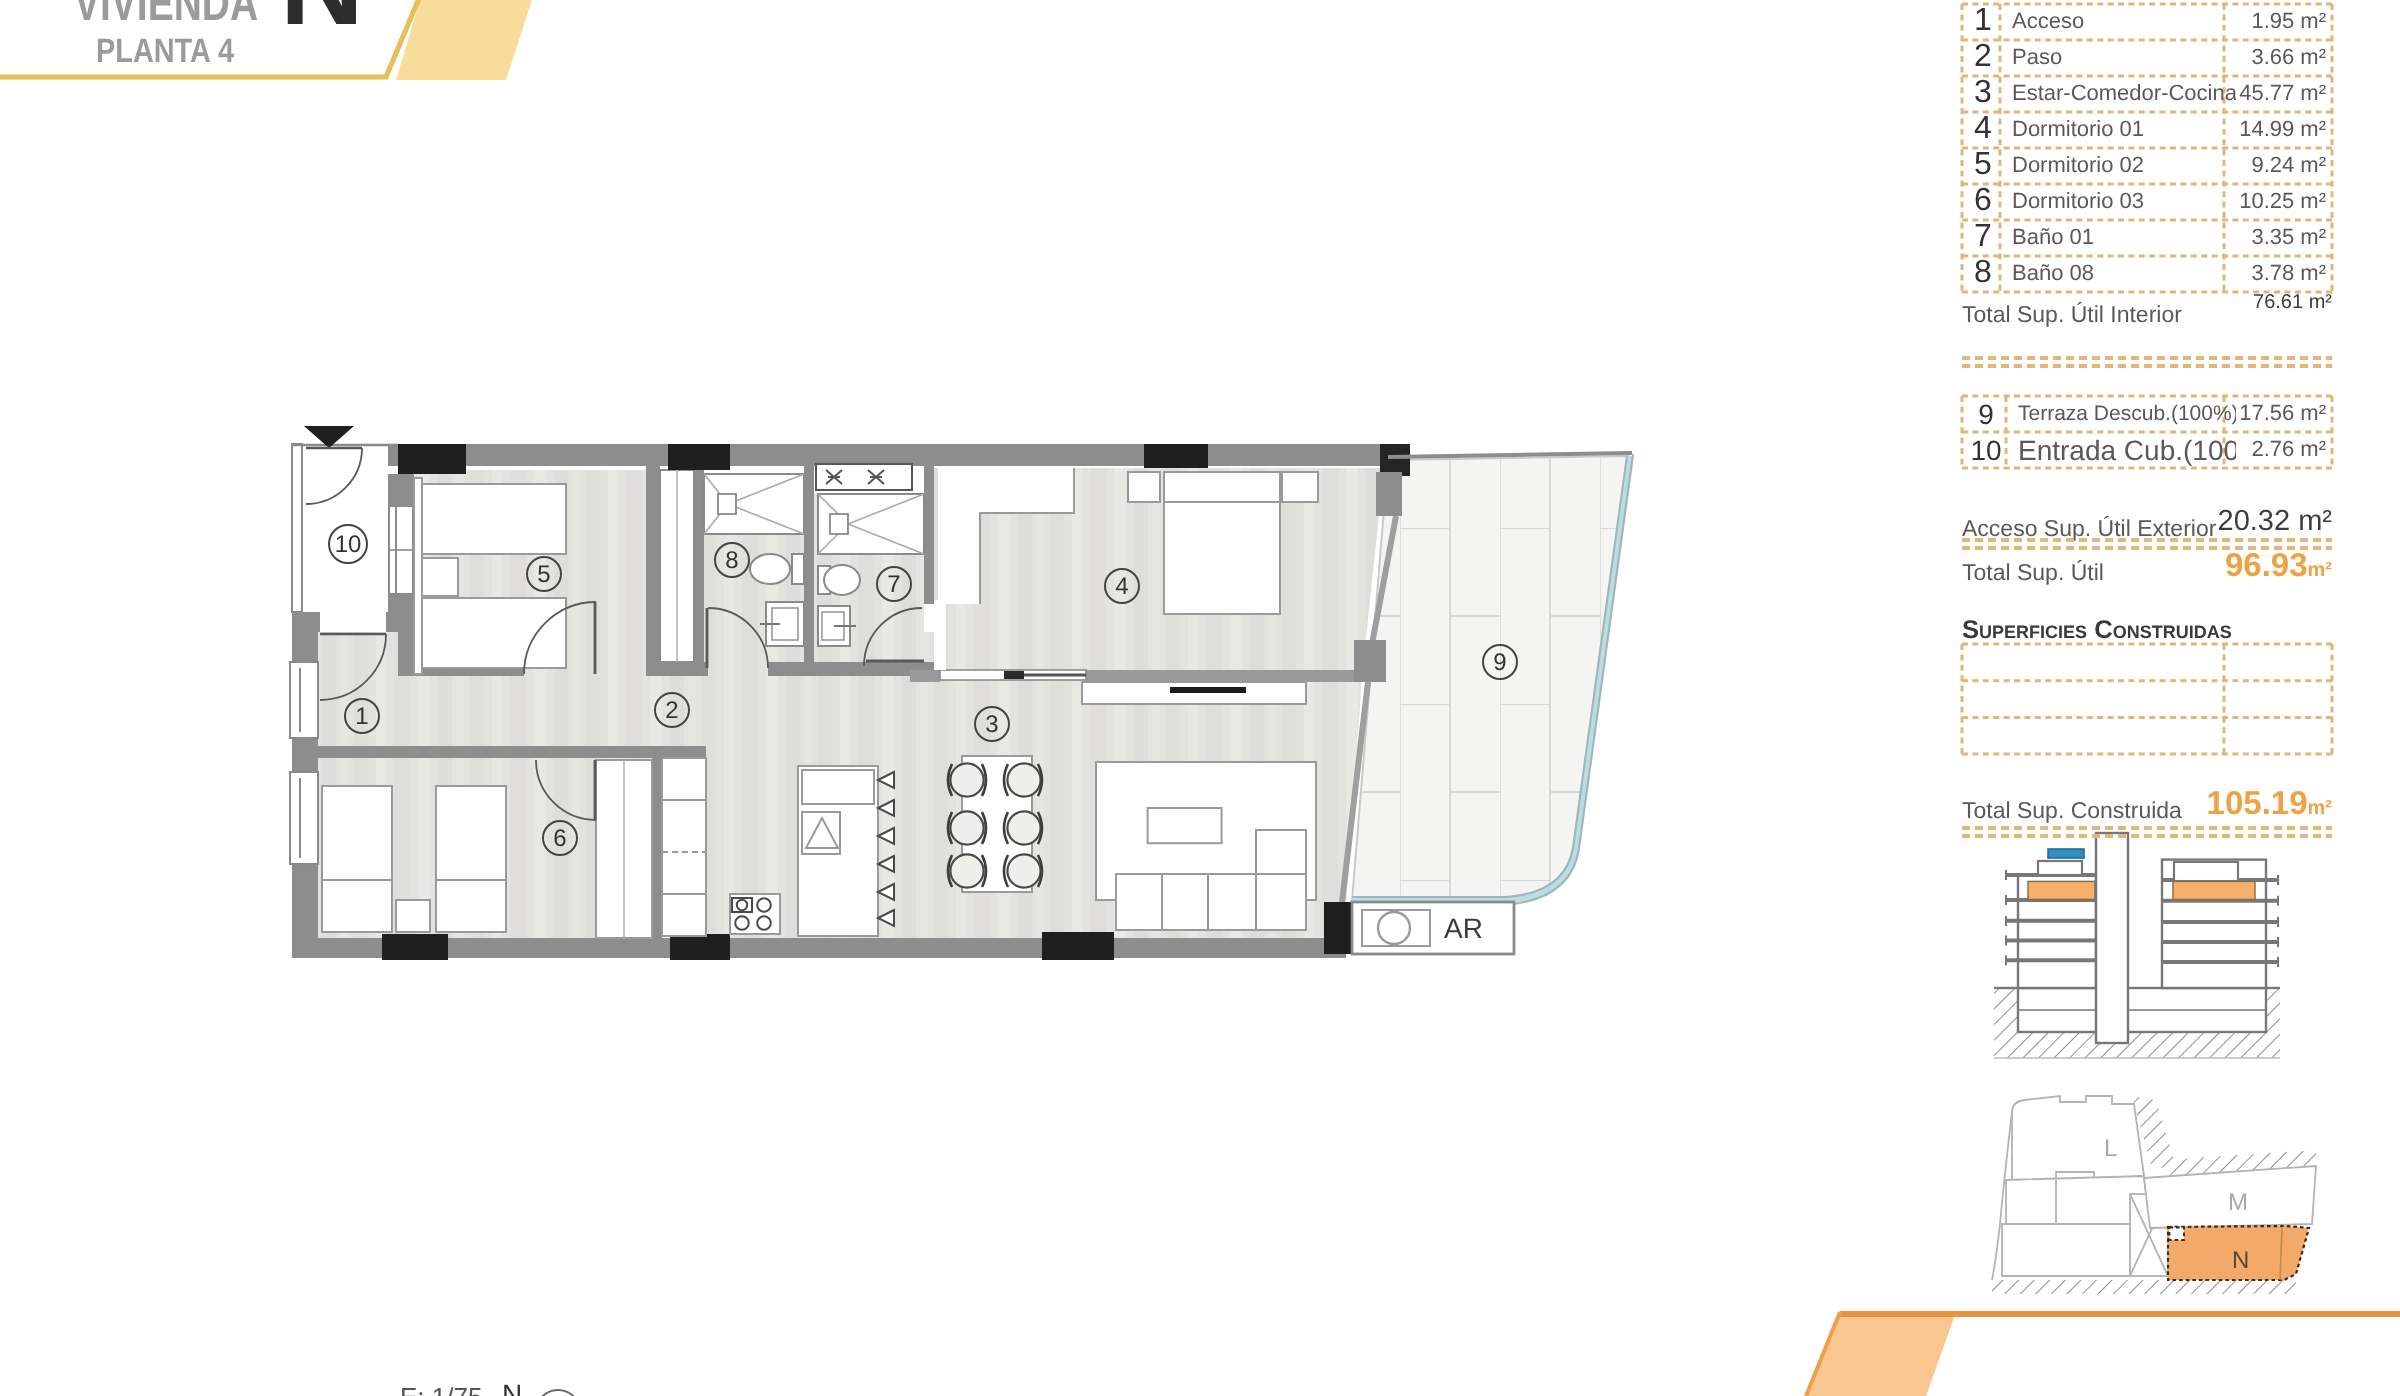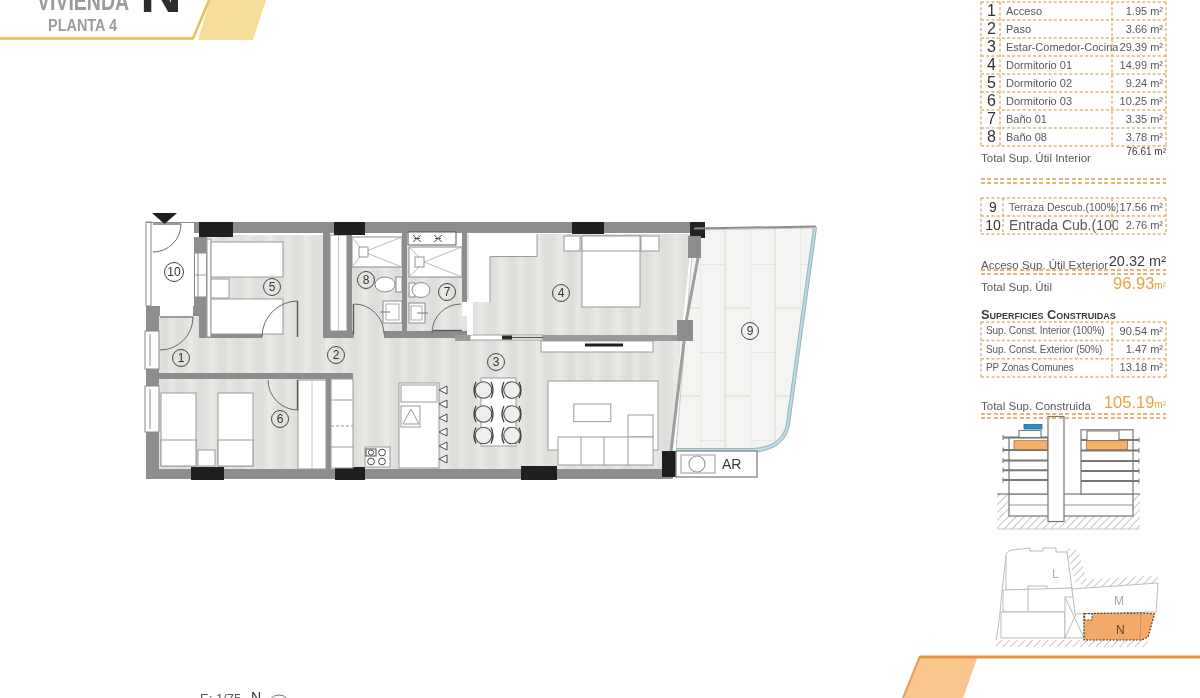--- a/index.html
+++ b/index.html
@@ -9,21 +9,21 @@
   .tbl,.totrow,.abs,.dash2{will-change:transform;}
   #page{position:relative;width:1200px;height:698px;}
   .tbl{position:absolute;border-collapse:collapse;table-layout:fixed;}
   .tbl td{font-size:11px;color:#595959;padding:0 0 0 4px;
           white-space:nowrap;overflow:hidden;line-height:1;}
   .tbl td.num{font-size:16px;color:#333;text-align:center;padding:0 1px;}
   .tbl td.val{text-align:right;padding:0 3px 0 0;}
   .totrow{position:absolute;width:185px;left:981px;}
   .totlab{font-size:11.5px;color:#595959;}
   .totval{font-size:15px;color:#3d3d3d;}
-  .orange{color:#eda243;font-weight:normal;text-align:center;}
+  .orange{color:#eda243;font-weight:bold;text-align:center;}
   .dash2{position:absolute;left:981px;width:185px;height:6px;
      background-image:repeating-linear-gradient(90deg,#e2b87a 0 4px,rgba(0,0,0,0) 4px 6.5px),
                       repeating-linear-gradient(90deg,#e2b87a 0 4px,rgba(0,0,0,0) 4px 6.5px);
      background-size:100% 2px,100% 2px;background-position:0 0,0 4px;background-repeat:no-repeat;}
 </style>
 </head>
 <body>
 <div id="page">
 
   <svg class="abs" style="left:0;top:0" width="1200" height="698" viewBox="0 0 1200 698">
@@ -477,21 +477,21 @@
           <td class="val">1.95 m²</td>
         </tr>
     <tr style="height:18px">
           <td class="num">2</td>
           <td>Paso</td>
           <td class="val">3.66 m²</td>
         </tr>
     <tr style="height:18px">
           <td class="num">3</td>
           <td>Estar-Comedor-Cocina</td>
-          <td class="val">29.39 m²</td>
+          <td class="val">45.77 m²</td>
         </tr>
     <tr style="height:18px">
           <td class="num">4</td>
           <td>Dormitorio 01</td>
           <td class="val">14.99 m²</td>
         </tr>
     <tr style="height:18px">
           <td class="num">5</td>
           <td>Dormitorio 02</td>
           <td class="val">9.24 m²</td>
@@ -541,35 +541,19 @@
   </div>
   <div class="dash2" style="top:269px"></div>
 
   <div class="totrow" style="top:277px">
     <span class="totlab">Total Sup. Útil</span>
     <span class="orange" style="position:absolute;right:0;top:-3px;font-size:16.5px">96.93<span style="font-size:10px">m²</span></span>
   </div>
 
   <div class="abs" style="left:981px;top:307px;width:185px;font-weight:bold;color:#3a3a3a;font-size:12.8px;font-variant:small-caps;letter-spacing:0px">Superficies Construidas</div>
 
-  <table class="tbl" style="left:981px;top:322px;width:185px">
-    <tbody>
-        <tr style="height:18.4px">
-          <td style="width:131px;padding-left:5px;font-size:10px;letter-spacing:-0.1px">Sup. Const. Interior (100%)</td>
-          <td class="val">90.54 m²</td>
-        </tr>
-    <tr style="height:18.4px">
-          <td style="padding-left:5px;font-size:10px;letter-spacing:-0.1px">Sup. Const. Exterior (50%)</td>
-          <td class="val">1.47 m²</td>
-        </tr>
-    <tr style="height:18.4px">
-          <td style="padding-left:5px;font-size:10px;letter-spacing:-0.1px">PP Zonas Comunes</td>
-          <td class="val">13.18 m²</td>
-        </tr>
-  </tbody>
-    </table>
 
   <div class="totrow" style="top:396px">
     <span class="totlab">Total Sup. Construida</span>
     <span class="orange" style="position:absolute;right:0;top:-3px;font-size:16.5px">105.19<span style="font-size:10px">m²</span></span>
   </div>
   <div class="dash2" style="top:413px"></div>
 </div>
 
 </body></html>

